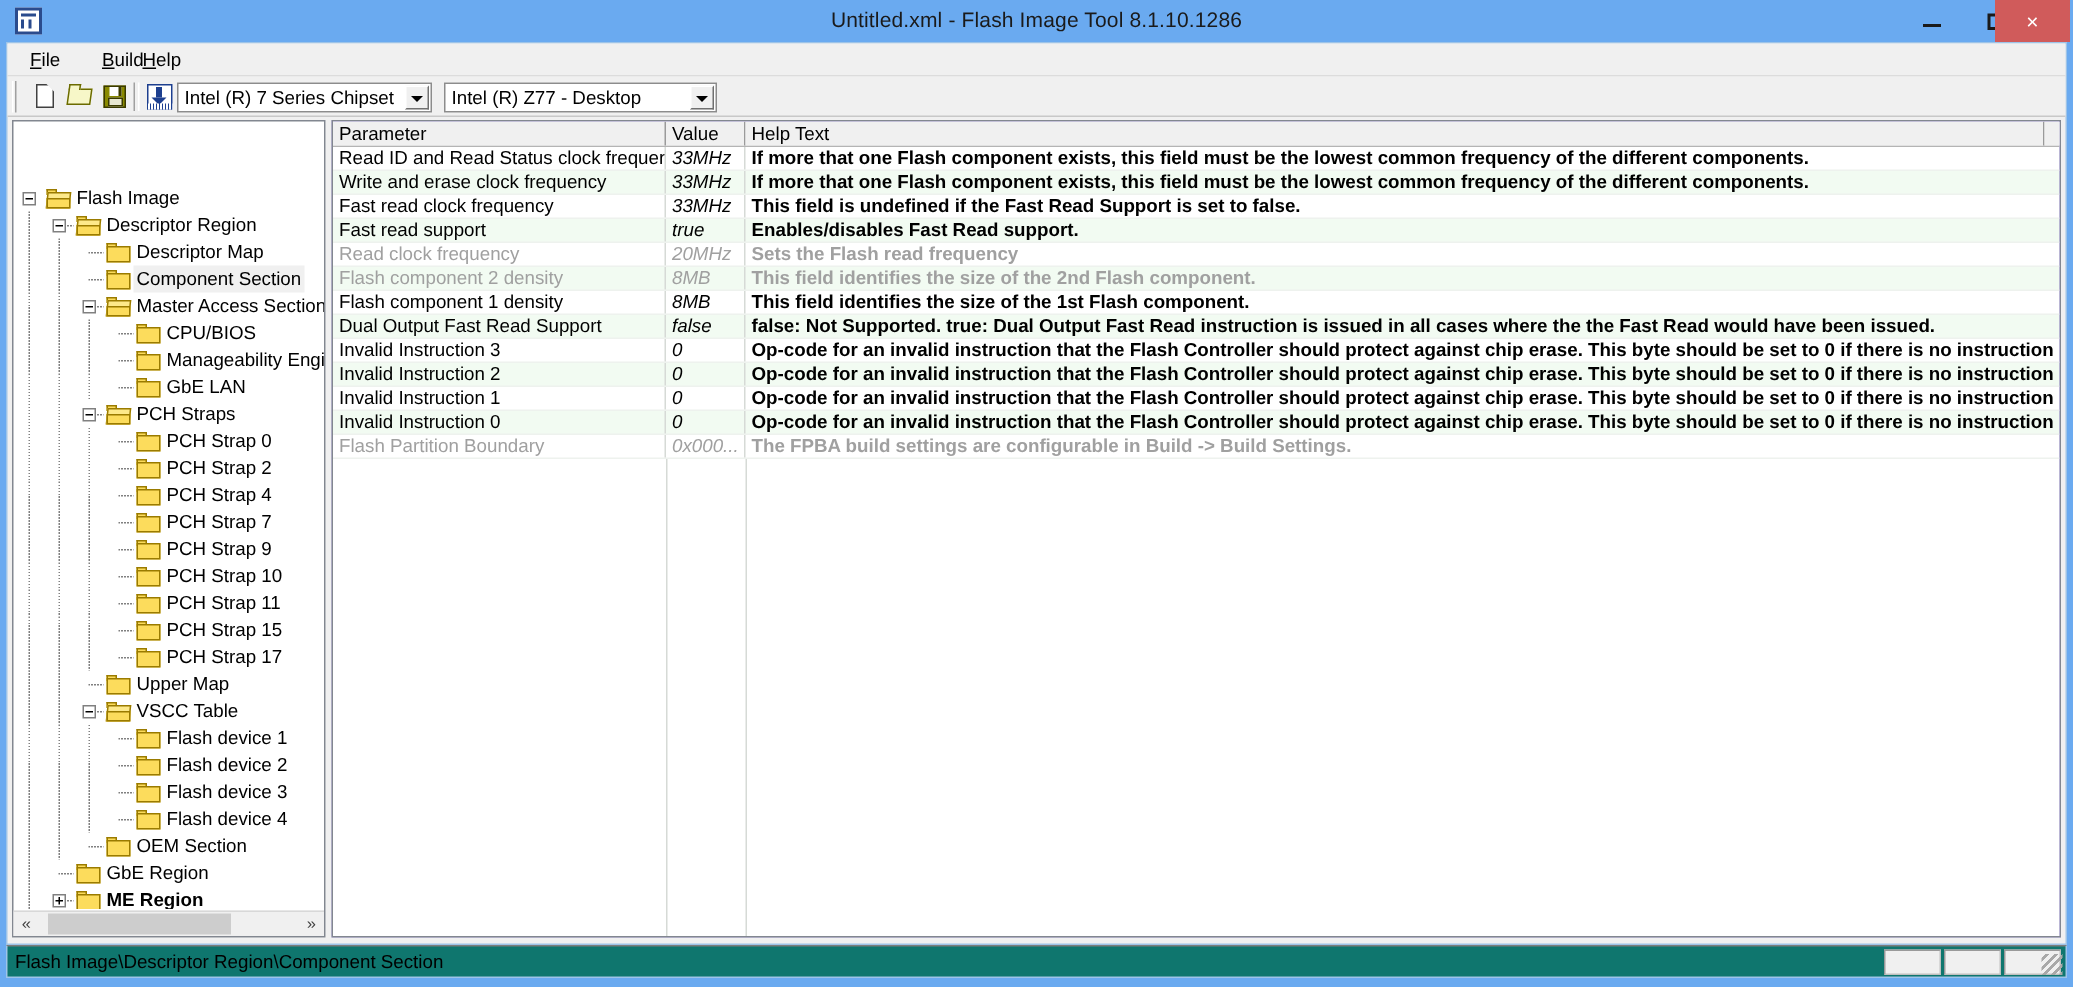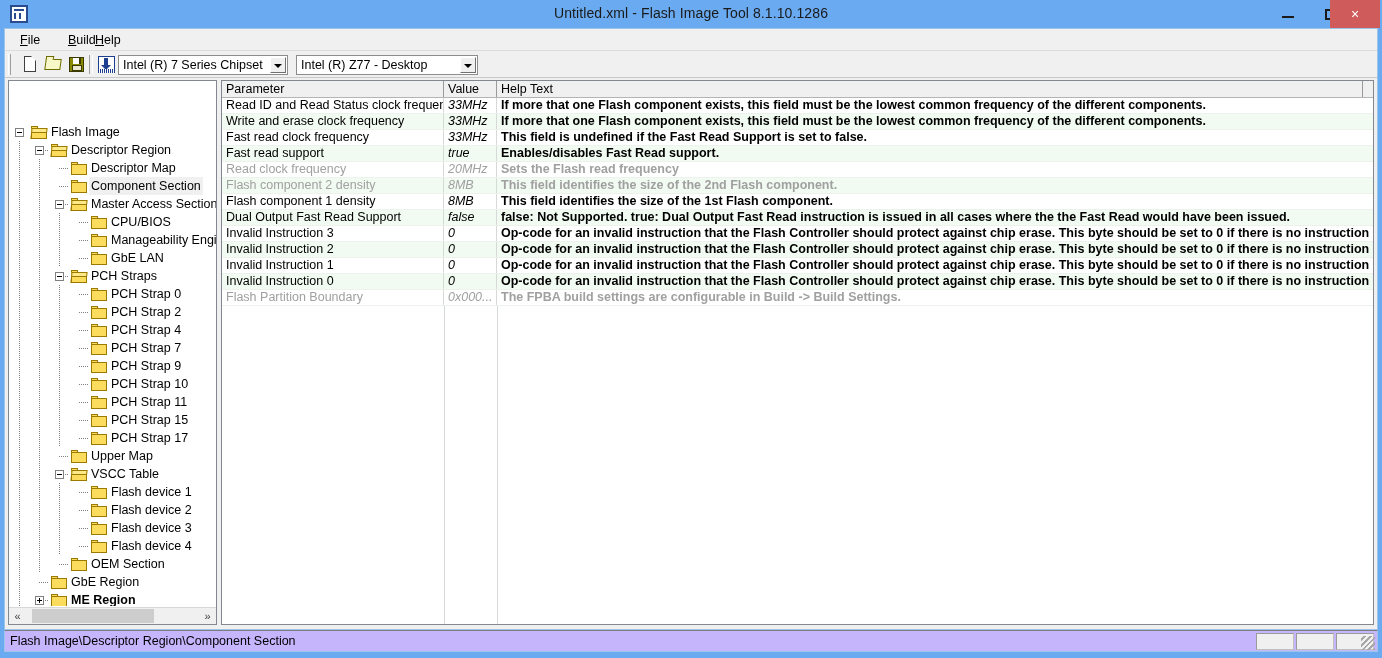--- a/index.html
+++ b/index.html
@@ -530,21 +530,21 @@
     width: 1px;
     background: #d6dad6;
   }
 
   
   .statusbar {
     position: absolute;
     left: 4px; top: 630px;
     width: 1374px;
     height: 22px;
-    background: #c4b5fd;
+    background: #0f766e;
     border: 1px solid #9ec4e8;
     border-top: 1px solid #7d7d7d;
     box-sizing: border-box;
   }
   .status-text {
     position: absolute;
     left: 5px; top: 3px;
     font-size: 12.5px;
     color: #000;
     white-space: nowrap;

